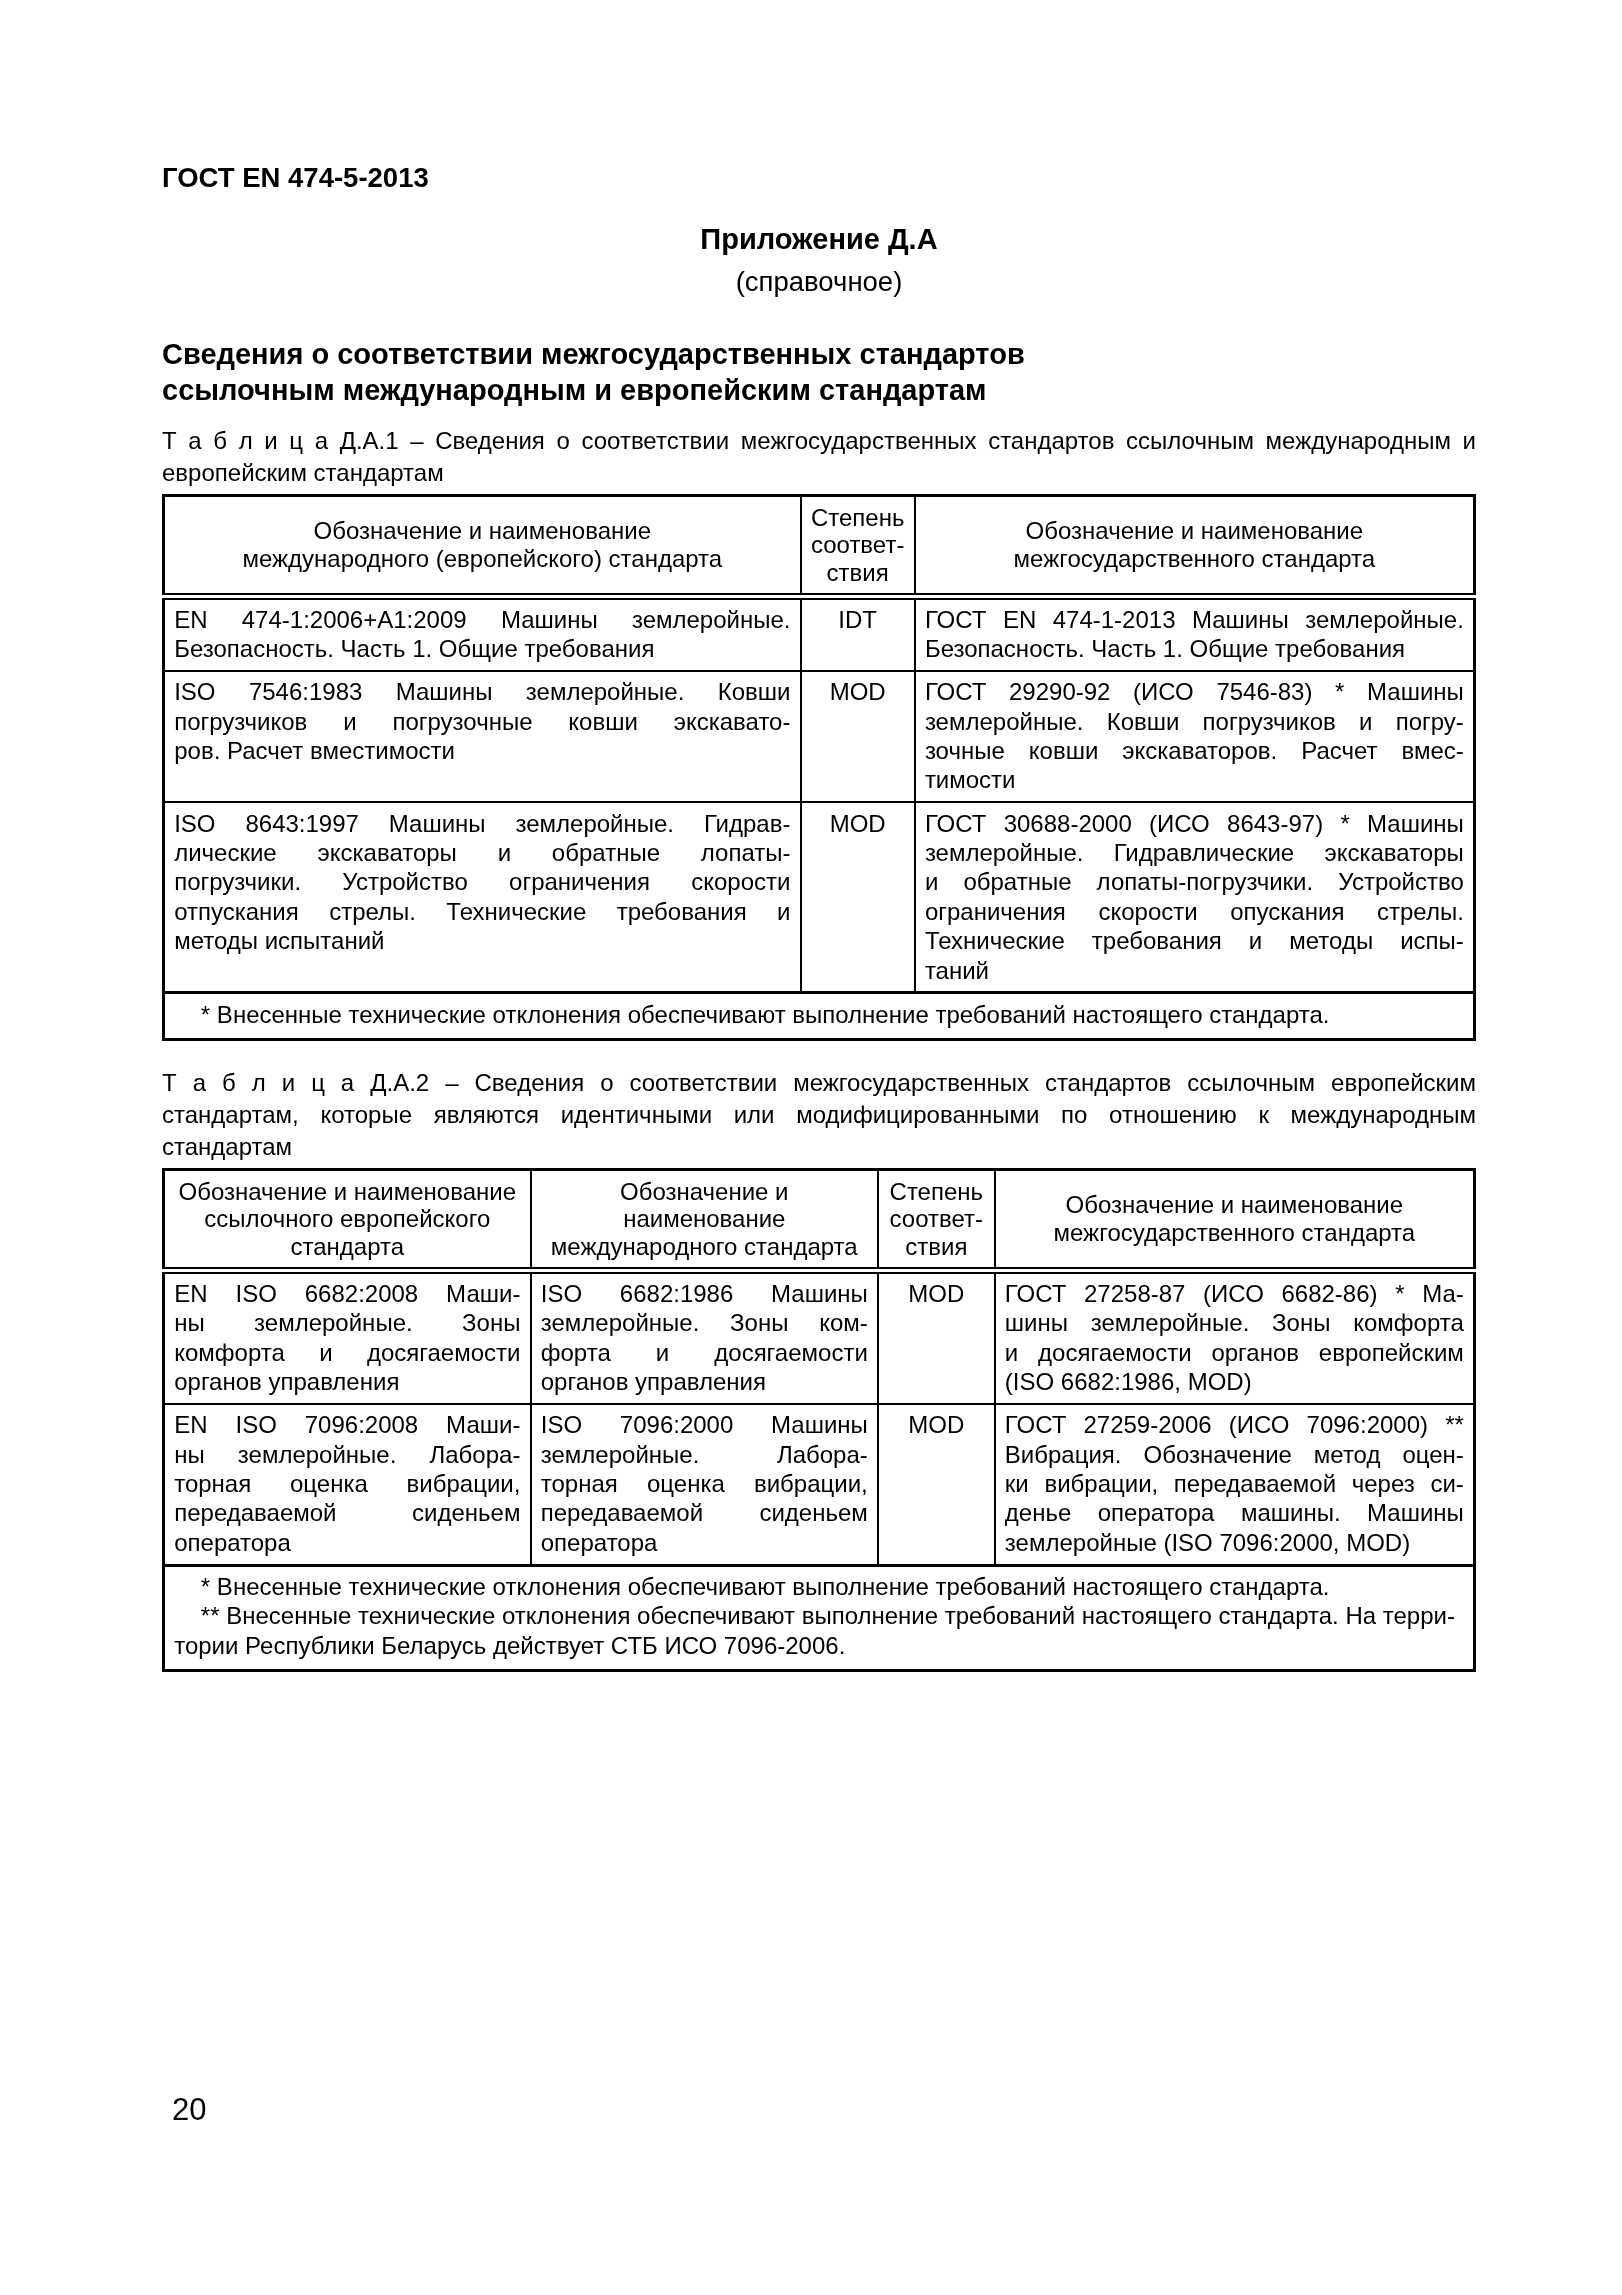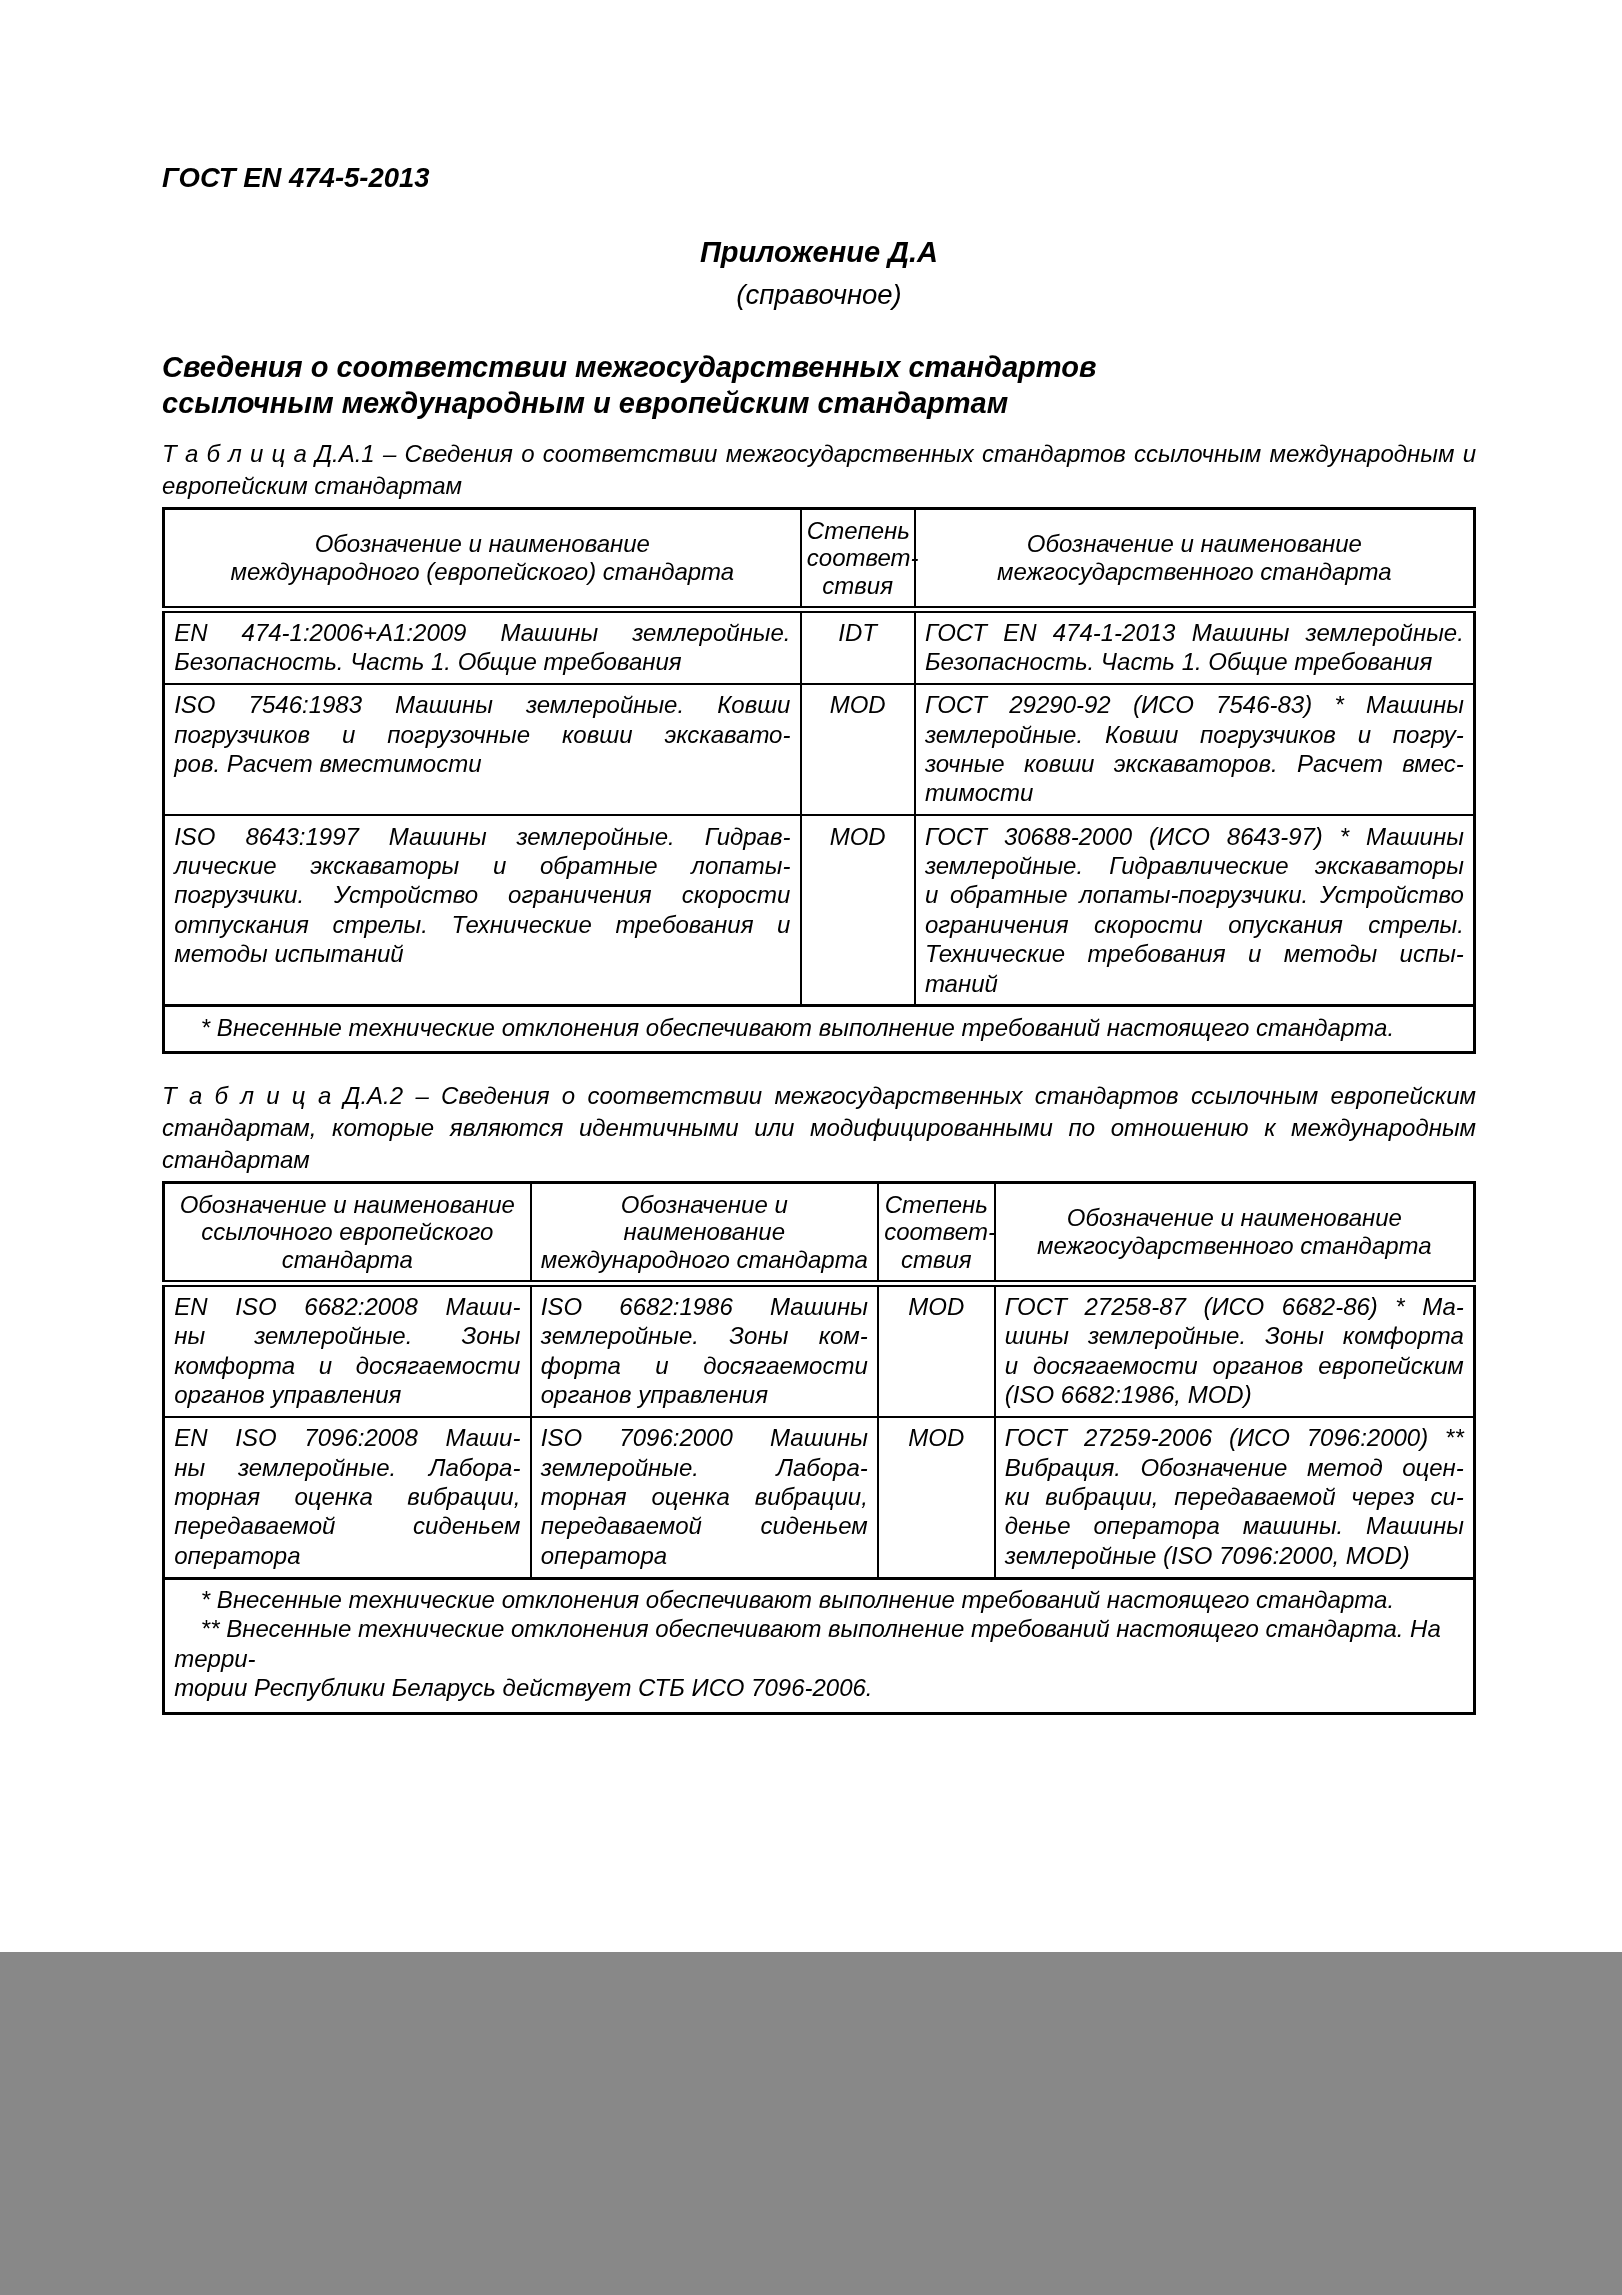--- a/index.html
+++ b/index.html
@@ -1,35 +1,34 @@
 <!DOCTYPE html>
 <html lang="ru" style="font-size:10.5px"><head>
 <meta charset="utf-8">
 <style>
   html,body { margin:0; padding:0; background:#888; }
   .page {
     position: relative;
     width: 1623px;
-    height: 1952px;
+    height: 2295px;
     background: #ffffff;
     color: #000000;
     font-family: "Liberation Sans", sans-serif;
     overflow: hidden;
-    font-style: italic;
   }
   .content {
     padding: 162px 147px 0 162px;
   }
   .doc-code {
     font-size: 27.5px;
     font-weight: bold;
     line-height: 31px;
   }
   .appendix-label {
-    margin-top: 41px;
+    margin-top: 28px;
     font-size: 29px;
     font-weight: bold;
     line-height: 36px;
     text-align: center;
   }
   .appendix-type {
     margin-top: 7px;
     font-size: 27.5px;
     line-height: 36px;
     text-align: center;

